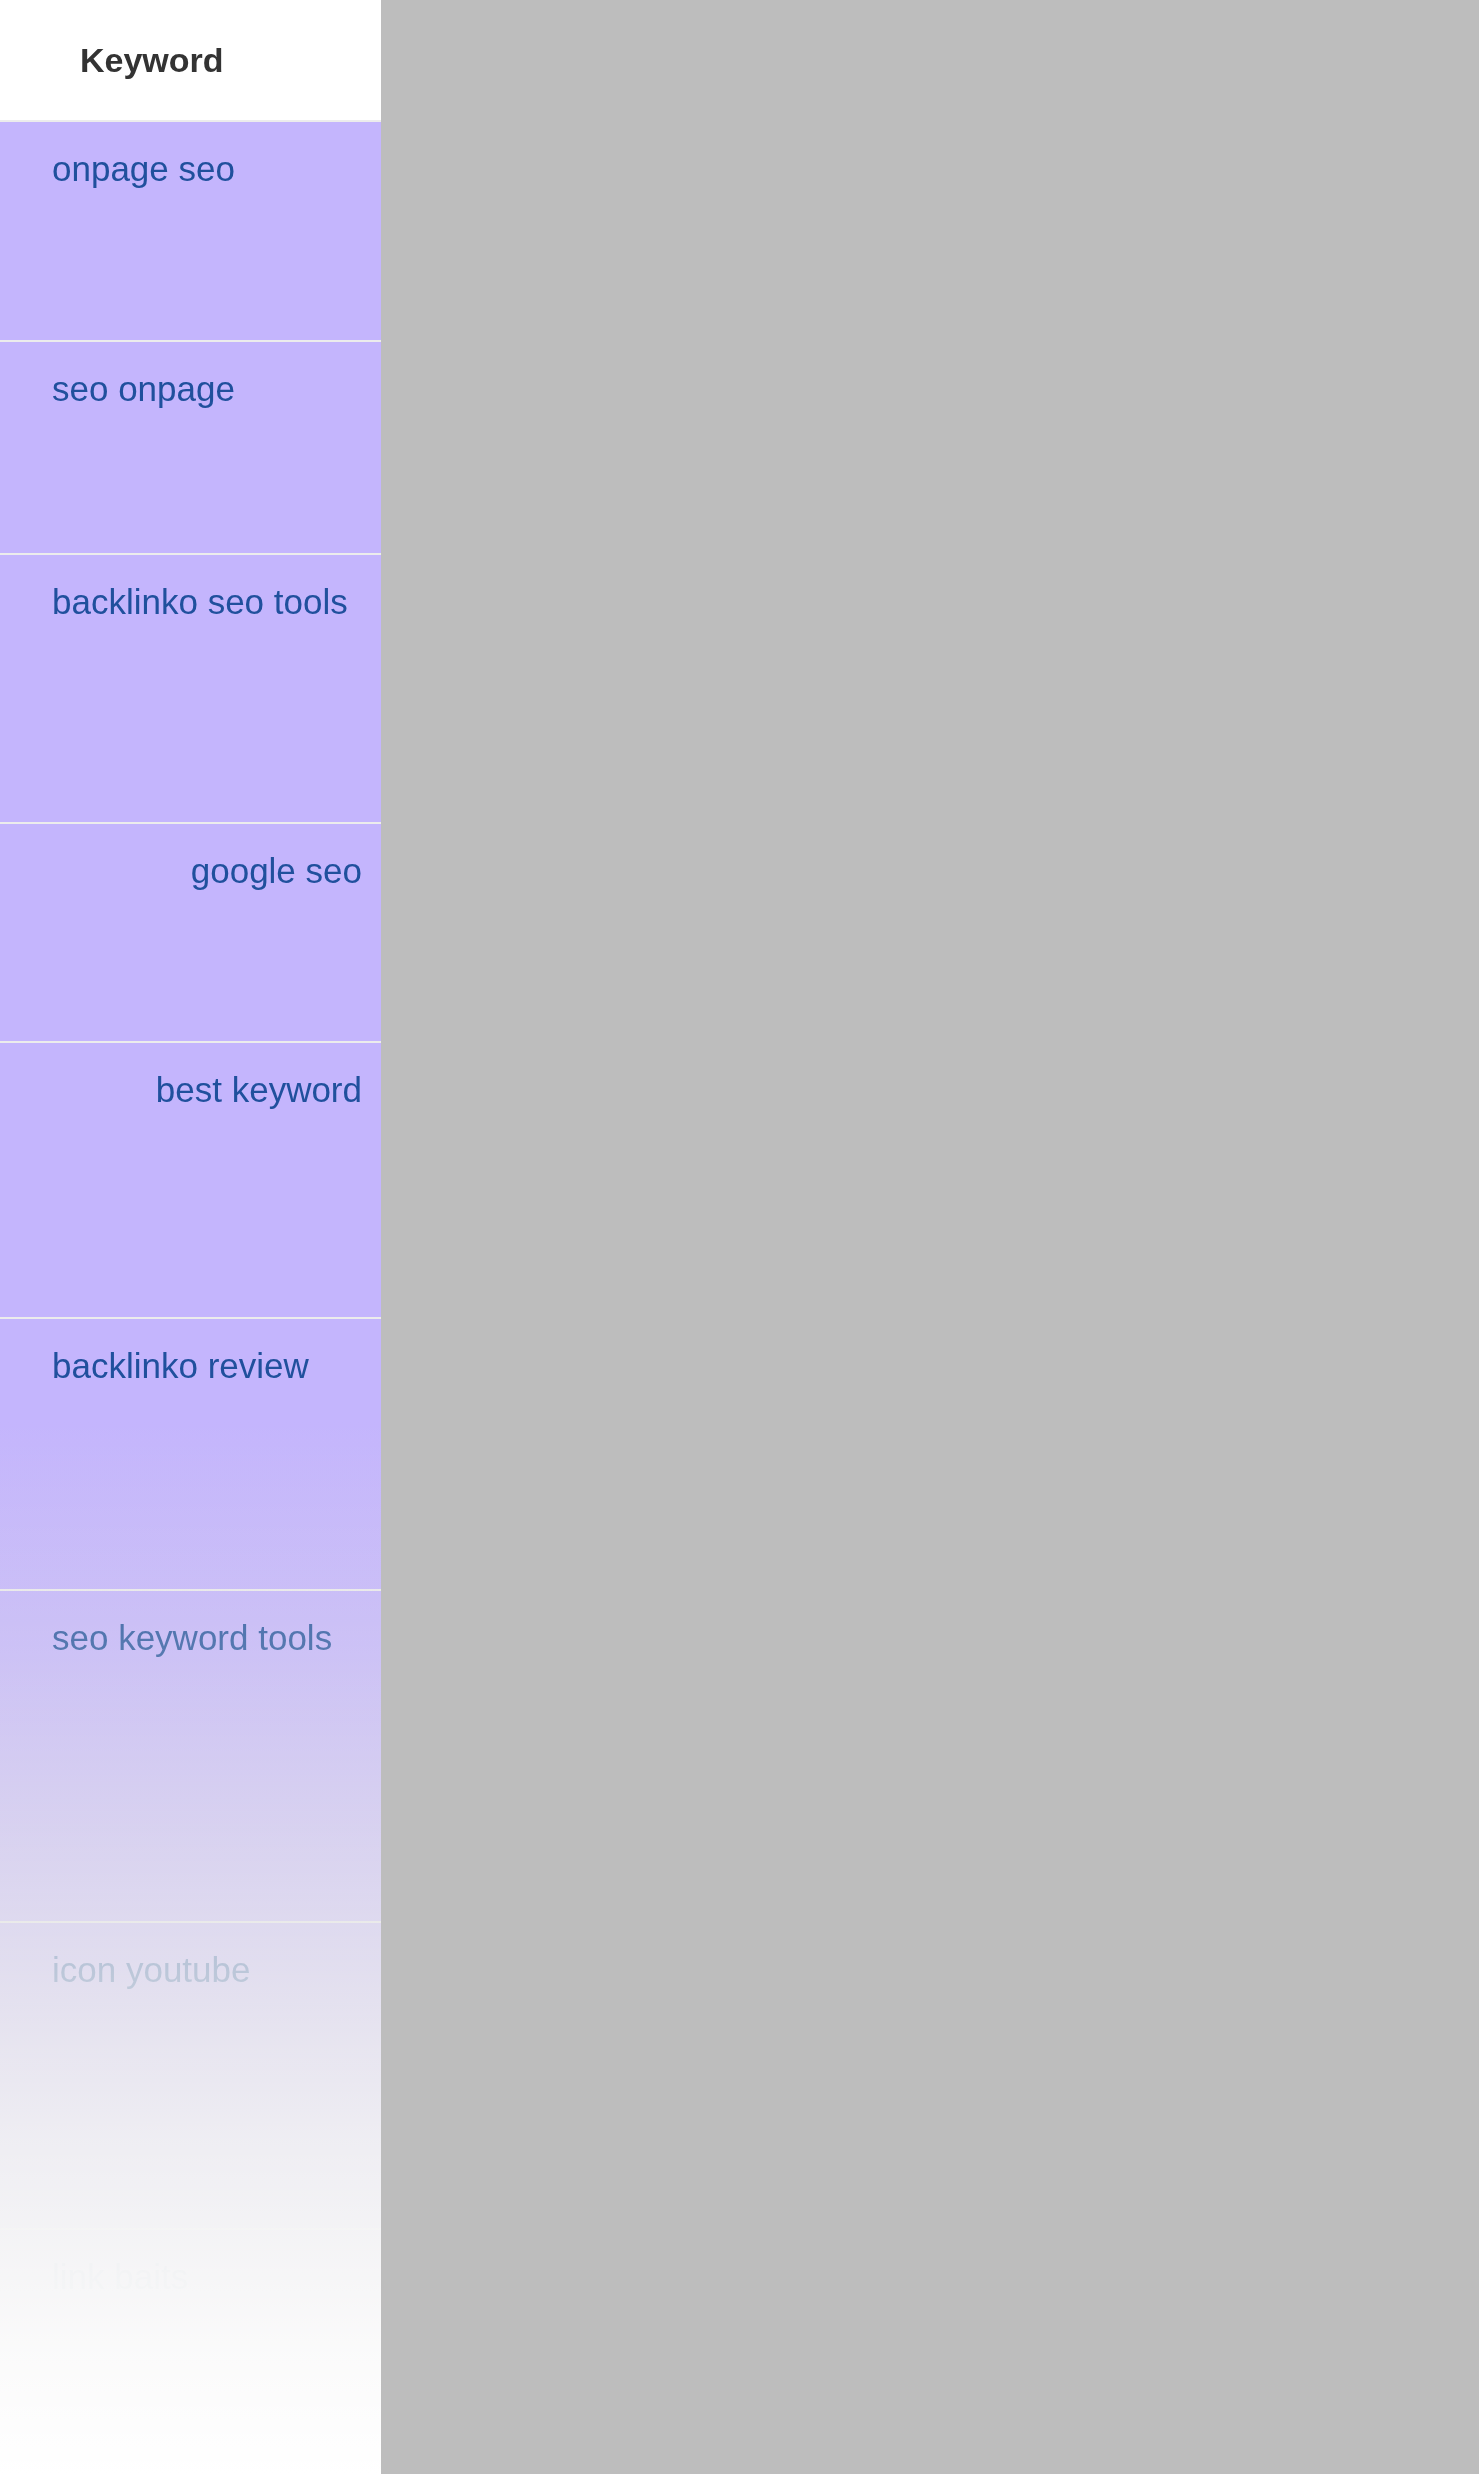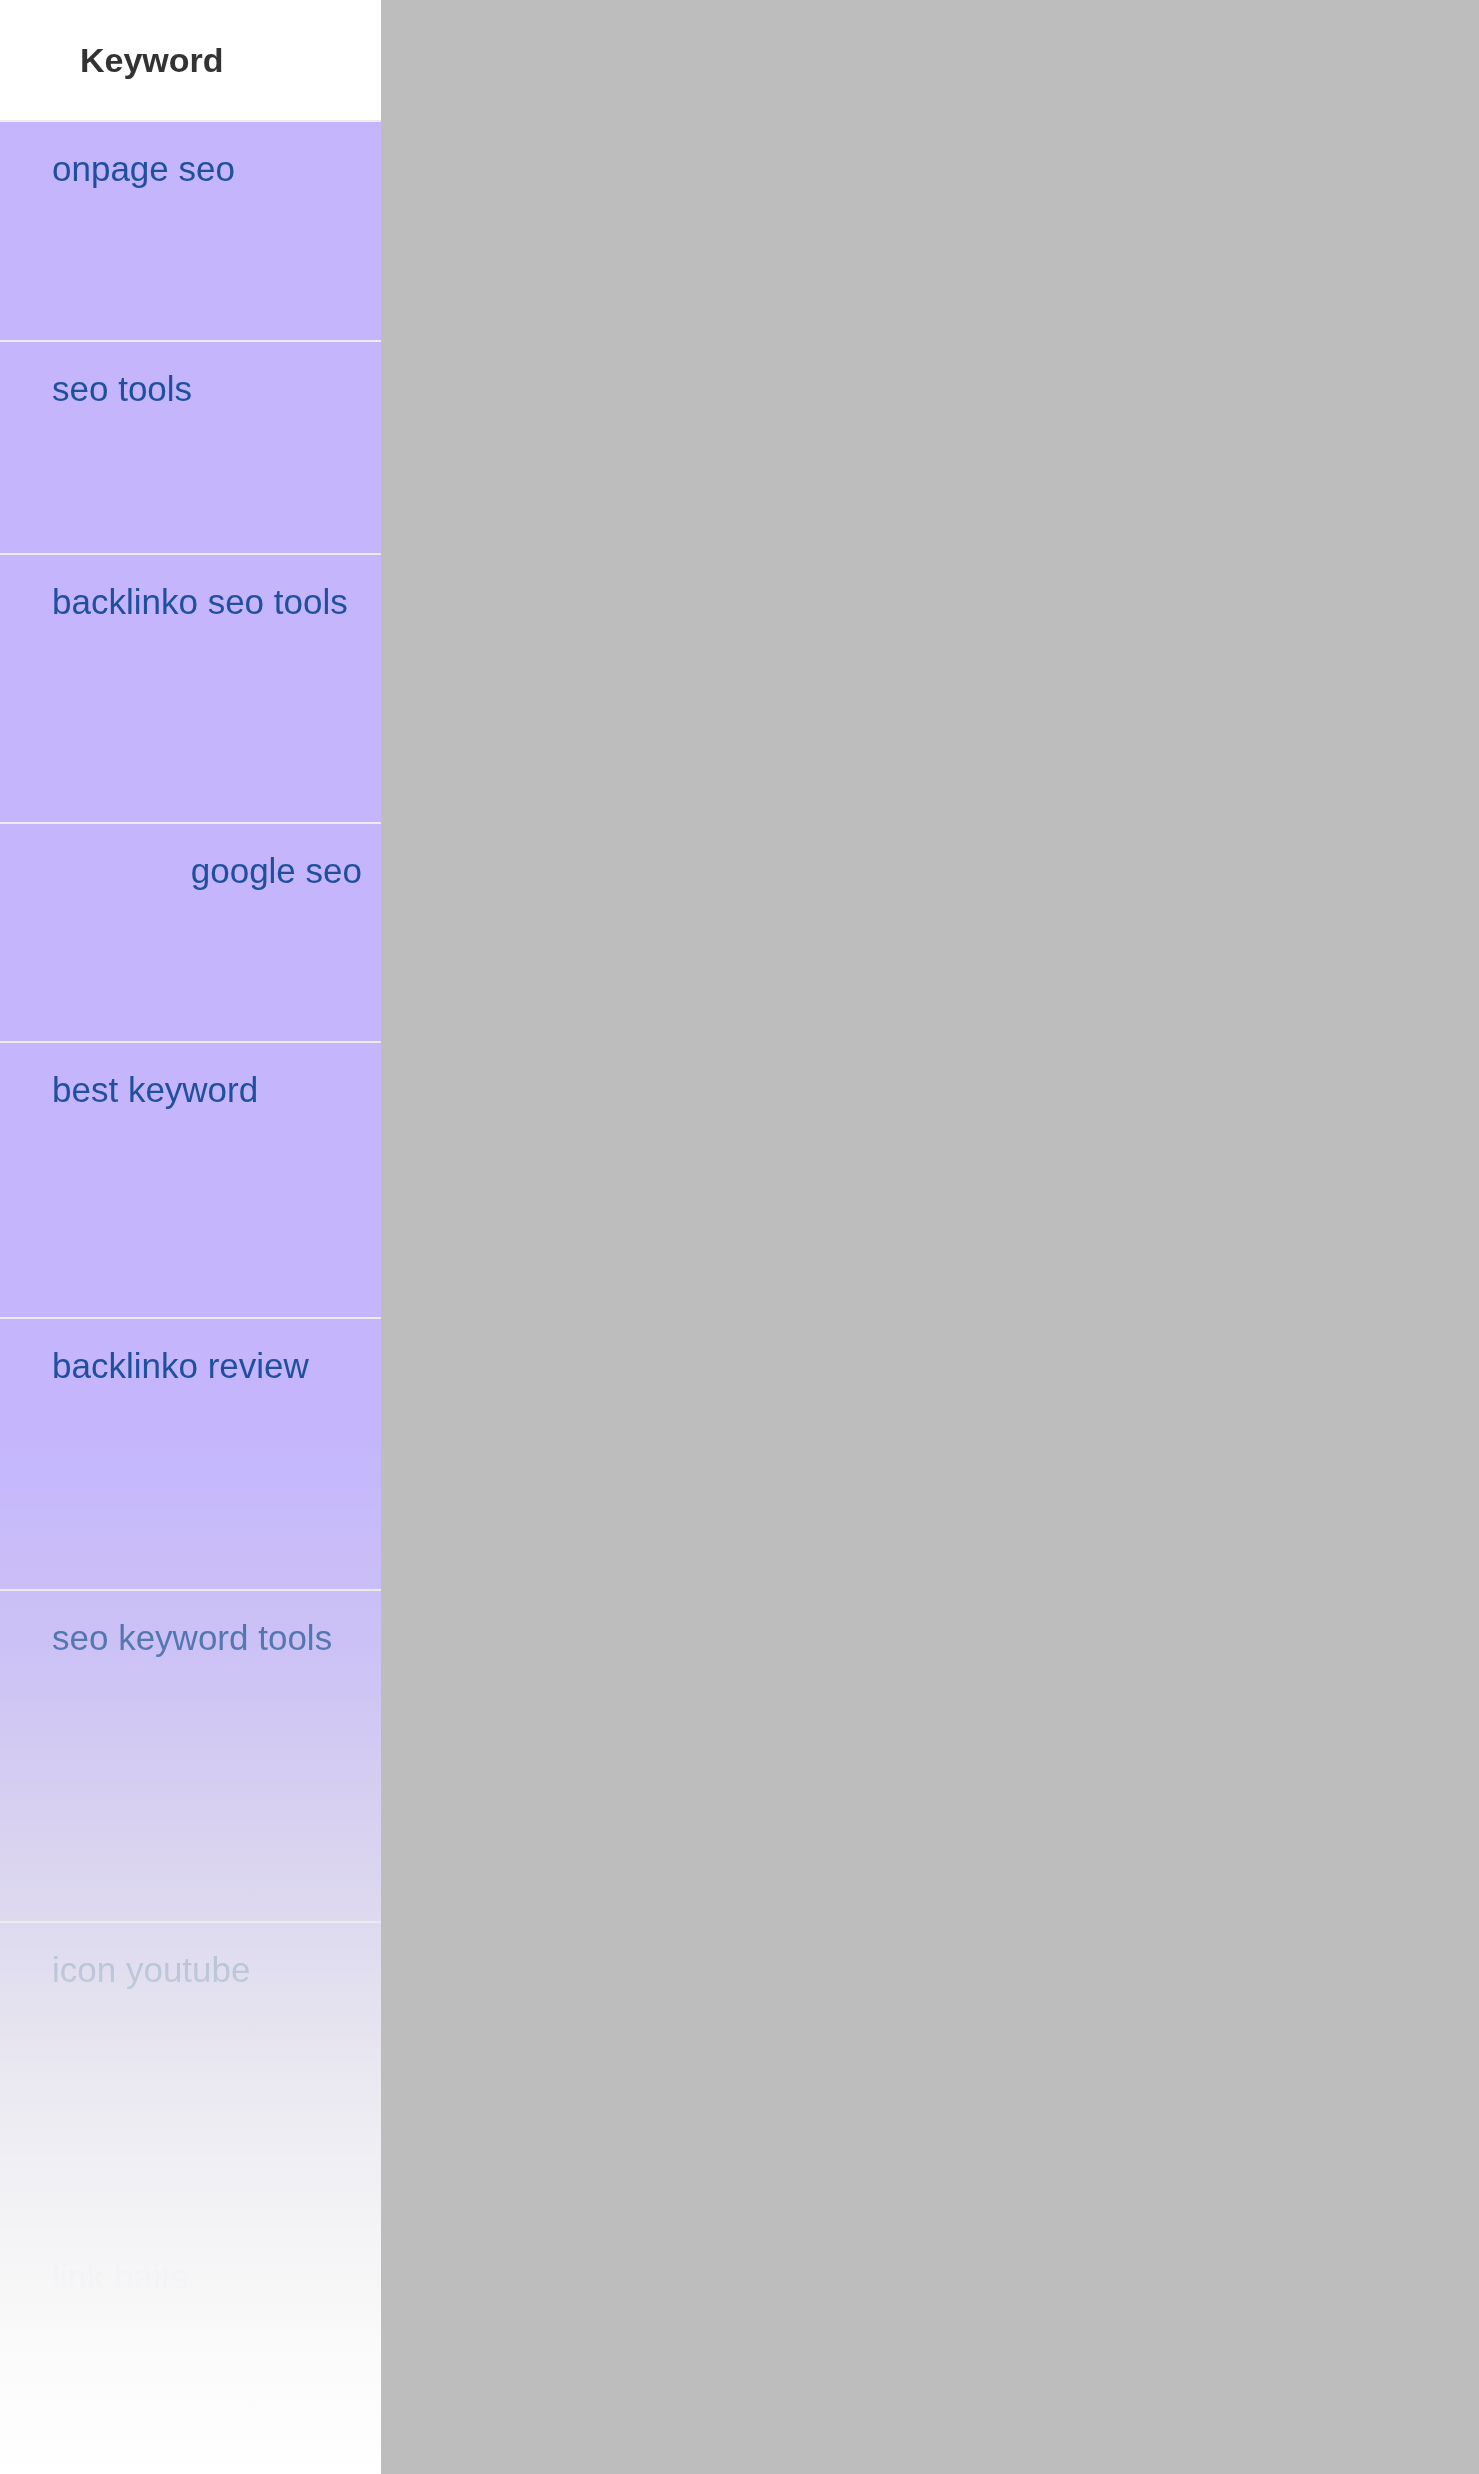--- a/index.html
+++ b/index.html
@@ -134,21 +134,21 @@
     padding-left: 25px;
     padding-top: 29px;
     white-space: nowrap;
   }
 
   
   tr.r0 td { height: 165px; }
   tr.r1 td { height: 158px; }
   tr.r2 td { height: 214px; margin-left: 28px; }
   tr.r3 td { height: 164px; text-align: right; }
-  tr.r4 td { height: 221px; }
+  tr.r4 td { height: 221px; text-align: right; }
   tr.r5 td { height: 217px; }
   tr.r6 td { height: 277px; }
   tr.r7 td { height: 252px; }
   tr.r8 td { height: 221px; }
 
   
   .badge-circle {
     display: inline-flex;
     align-items: center;
     justify-content: center;
@@ -280,21 +280,21 @@
         <td class="td-num td-kd">76</td>
         <td class="td-num td-cpc">4.50</td>
         <td class="td-num td-traffic">1.8</td>
         <td class="td-position">
           <span>1</span>
         </td>
       </tr>
 
       <tr class="r1">
         <td class="td-keyword">
-          <a class="kw-link" href="#">seo tools</a>
+          <a class="kw-link" href="#">seo onpage</a>
         </td>
         <td class="td-badge">
           <span class="badge-circle">4</span>
         </td>
         <td class="td-num td-volume">100</td>
         <td class="td-num td-kd">76</td>
         <td class="td-num td-cpc">4.00</td>
         <td class="td-num td-traffic">1.1</td>
         <td class="td-position">
           <span>1</span>

